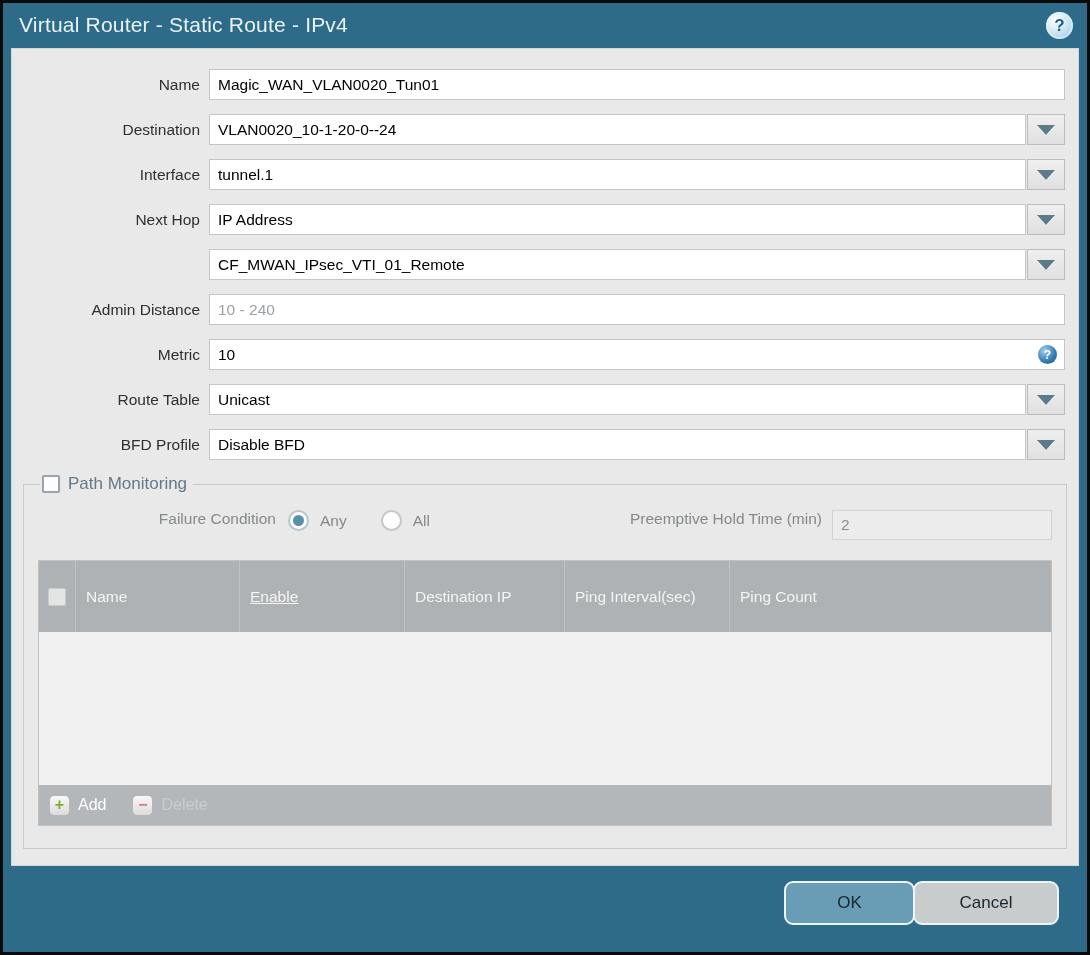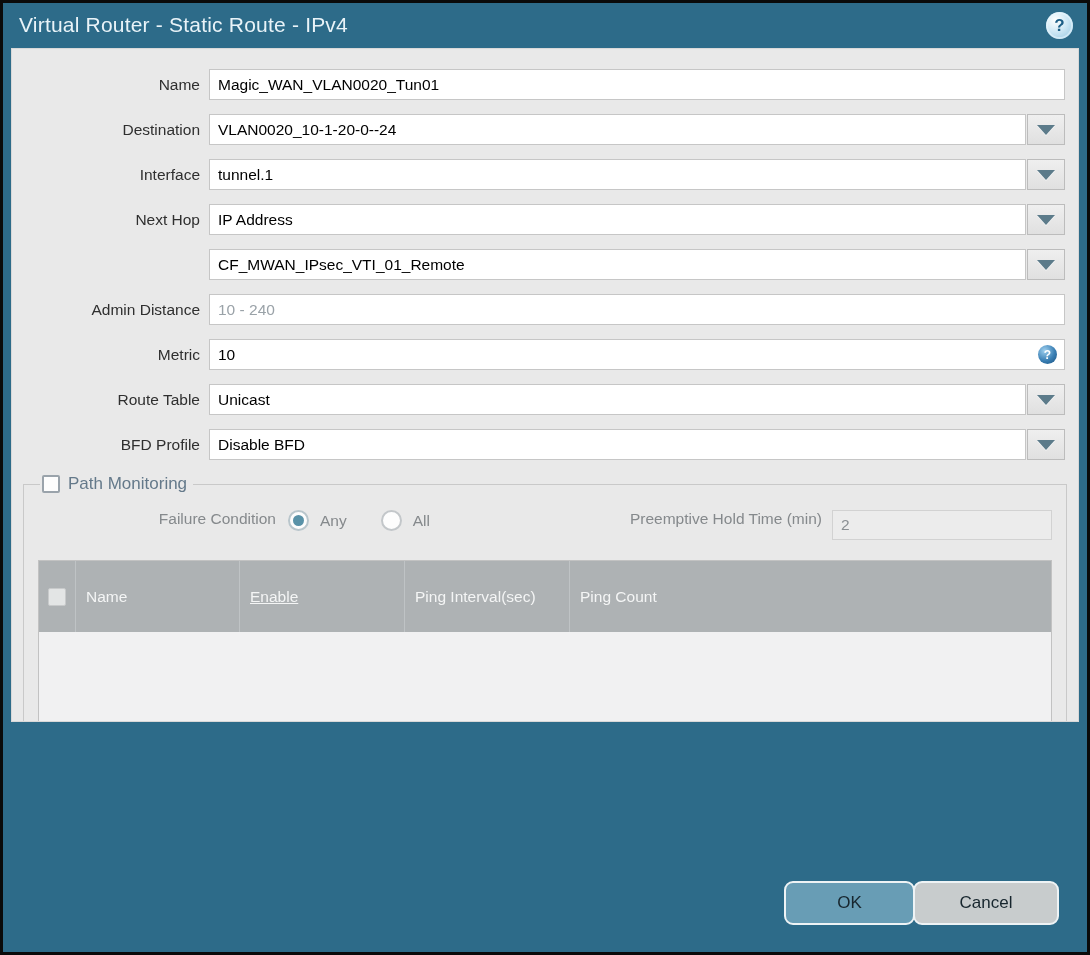--- a/index.html
+++ b/index.html
@@ -10,21 +10,21 @@
 
   
   .titlebar { position:relative; height:45px; }
   .title { position:absolute; left:16px; top:10px; color:#e9f3f8; font-size:21px; letter-spacing:.2px; }
   .help-badge { position:absolute; right:14px; top:9px; width:27px; height:27px; border-radius:50%;
     background:radial-gradient(circle at 35% 30%, #ffffff 0%, #cfe8f5 45%, #8fc3de 100%);
     box-shadow:0 0 0 2px rgba(235,248,255,.55) inset; display:flex; align-items:center; justify-content:center;
     color:#1c5e86; font-weight:bold; font-size:17px; cursor:pointer; }
 
   
-  .content { position:absolute; left:8px; right:8px; top:45px; height:674px; background:#e9e9e9;
+  .content { position:absolute; left:8px; right:8px; top:45px; height:818px; background:#e9e9e9;
     border:1px solid #d8d8d8; padding-top:20px; overflow:hidden; }
 
   .form-row { display:flex; align-items:center; height:31px; margin:0 13px 14px 0; }
   .form-label { width:197px; text-align:right; padding-right:9px; color:#2f2f2f; font-size:15.5px; flex:0 0 auto; }
   .form-label.empty { }
   .field-wrap { flex:1 1 auto; display:flex; align-items:stretch; position:relative; }
   .txt { flex:1 1 auto; height:31px; border:1px solid #c6c6c6; background:#ffffff; font-family:"Liberation Sans",sans-serif;
     font-size:15.5px; color:#000; padding:0 8px; outline:none; }
   .txt::placeholder { color:#9aa2a8; }
   .txt.disabled { background:#ececec; border-color:#d2d2d2; color:#8a8f93; }
@@ -197,20 +197,21 @@
         <input class="txt disabled hold-input" value="2" style="">
       </div>
 
       <div class="pm-table">
         <div class="thead">
           <div class="th c0">
             <div class="th-cbx"></div>
           </div>
           <div class="th c1">Name</div>
           <div class="th c2">Enable</div>
+          <div class="th c4">Destination IP</div>
           <div class="th c5">Ping Interval(sec)</div>
           <div class="th c6">Ping Count</div>
         </div>
         <div class="tbody"></div>
         <div class="tfoot">
           <div class="tool-btn">
             <div class="tool-ico ico-add">+</div>
             <div class="tool-text">Add</div>
           </div>
           <div class="tool-btn disabled">

